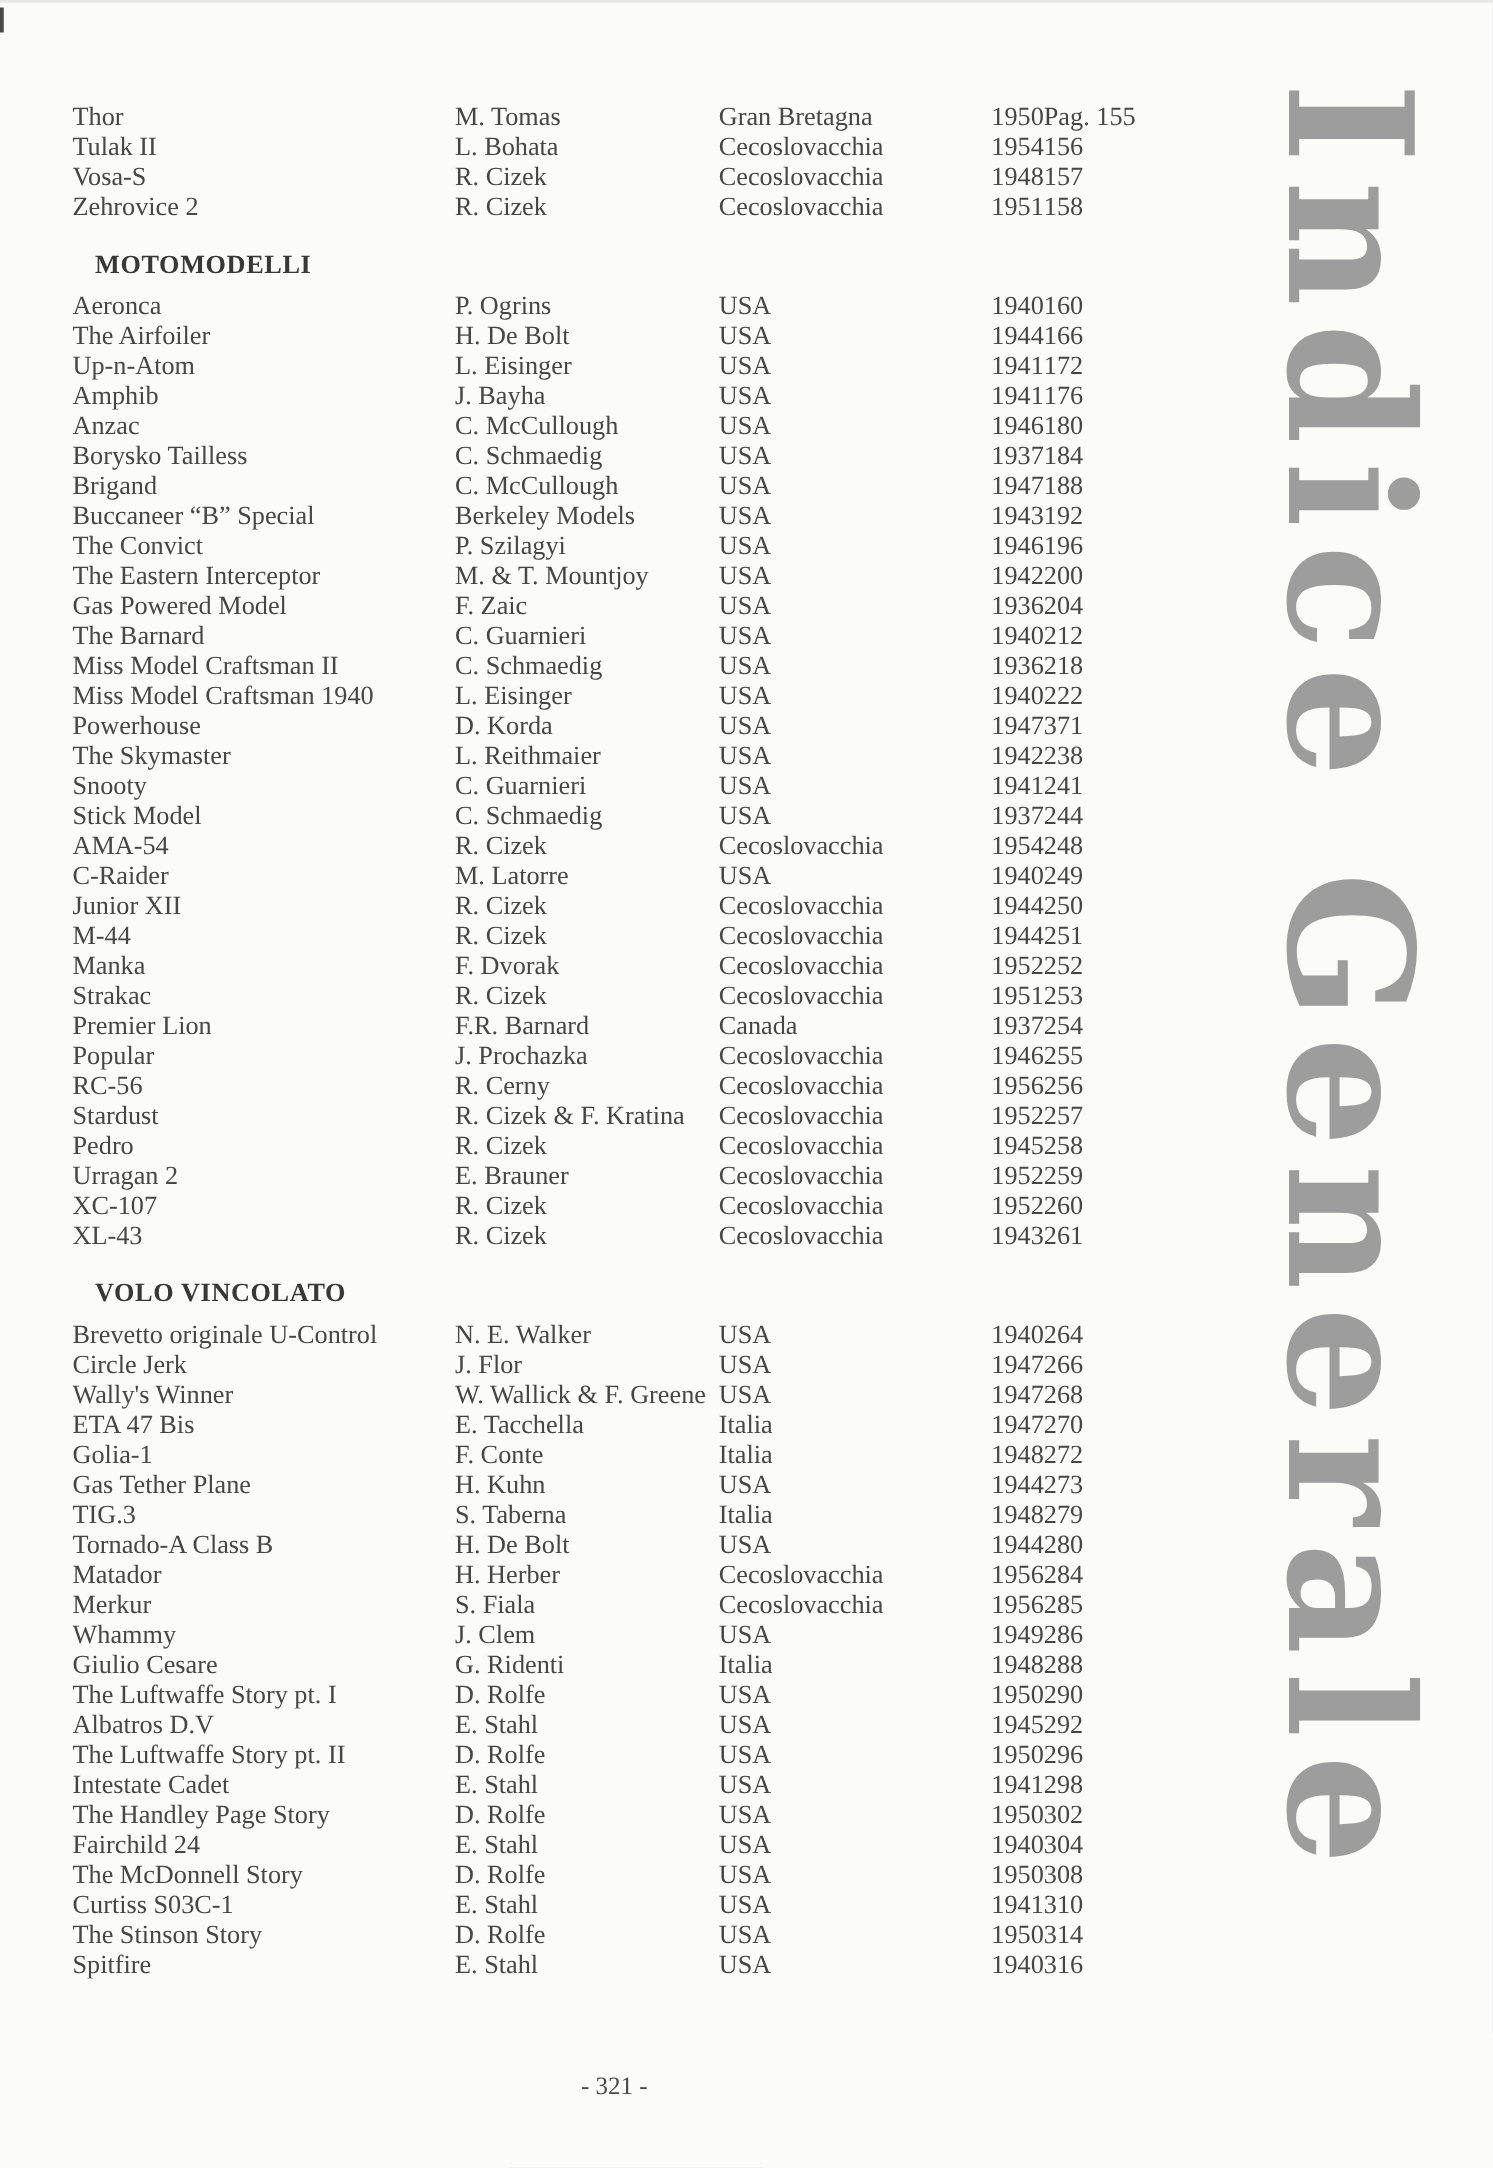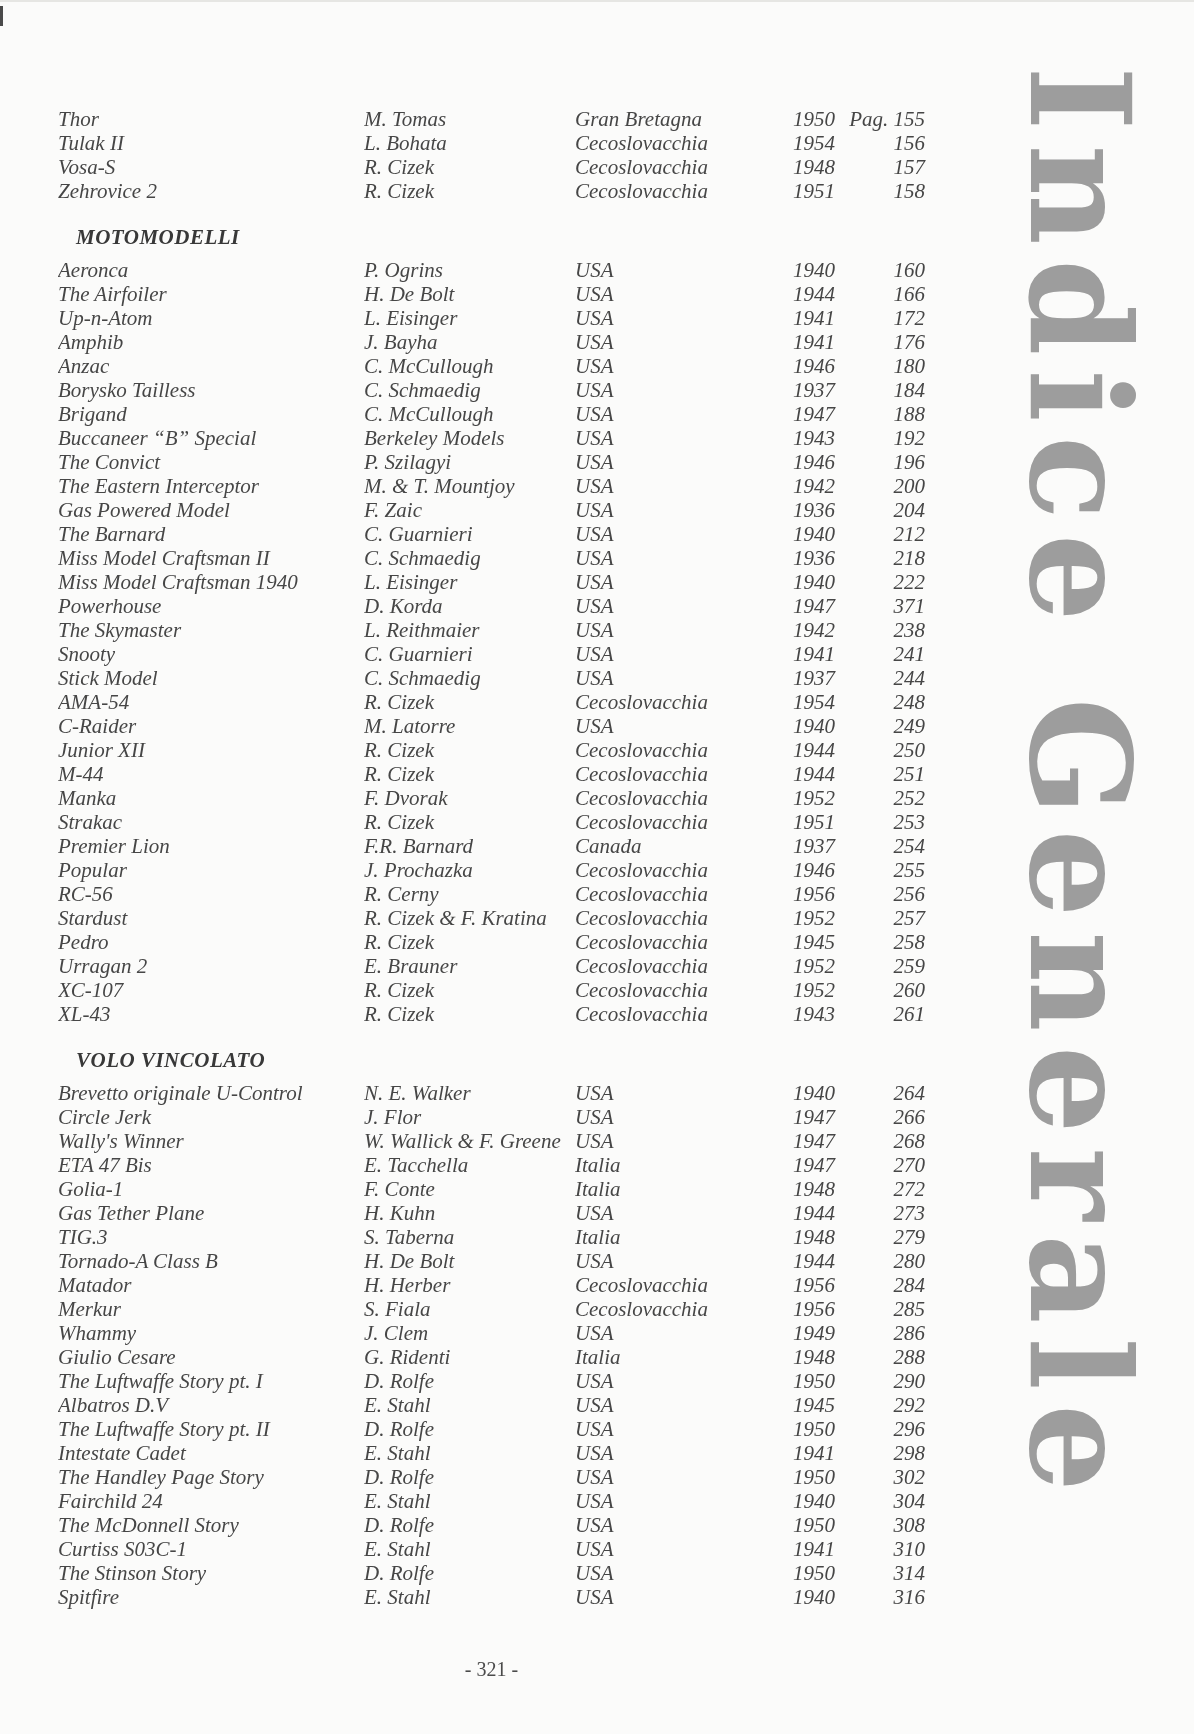--- a/index.html
+++ b/index.html
@@ -6,33 +6,33 @@
   .page{
     position:relative;
     width:1194px;height:1734px;
     background:#fbfbfa;
     overflow:hidden;
     font-family:"Liberation Serif", serif;
     color:#464646;
   }
   .top-line{position:absolute;left:0;top:0;width:100%;height:2px;background:#e6e6e3;}
   .edge-mark{position:absolute;left:0;top:6px;width:3px;height:20px;background:#4a4a4a;}
-  .content{position:absolute;left:58px;top:0;width:867px;padding-top:107px;font-style:italic;}
+  .content{position:absolute;left:58px;top:0;width:867px;padding-top:81px;}
   .section{margin:0;}
   .section-title{
     font-size:21px;font-weight:bold;color:#383838;
     height:24px;line-height:24px;margin:22px 0 9px 18px;
     letter-spacing:0.5px;
   }
   .row{display:flex;height:24px;line-height:24px;font-size:21px;}
   .c-name{width:306px;overflow:hidden;white-space:nowrap;}
   .c-author{width:211px;overflow:hidden;white-space:nowrap;}
   .c-country{width:192px;overflow:hidden;white-space:nowrap;}
   .c-year{width:68px;white-space:nowrap;text-align:right;}
-  .c-page{flex:1;text-align:right;white-space:nowrap;}
+  .c-page{flex:1;white-space:nowrap;}
   .watermark{
     position:absolute;left:1148px;top:66px;width:1500px;
     transform:rotate(90deg);transform-origin:0 0;
     font-family:"DejaVu Serif", serif;font-weight:bold;
     font-size:138px;line-height:1;color:#9d9d9d;
     white-space:nowrap;letter-spacing:14px;
   }
   .footer{
     position:absolute;left:58px;top:1658px;width:867px;
     text-align:center;font-size:20px;color:#4a4a4a;font-family:Liberation Serif, serif;

